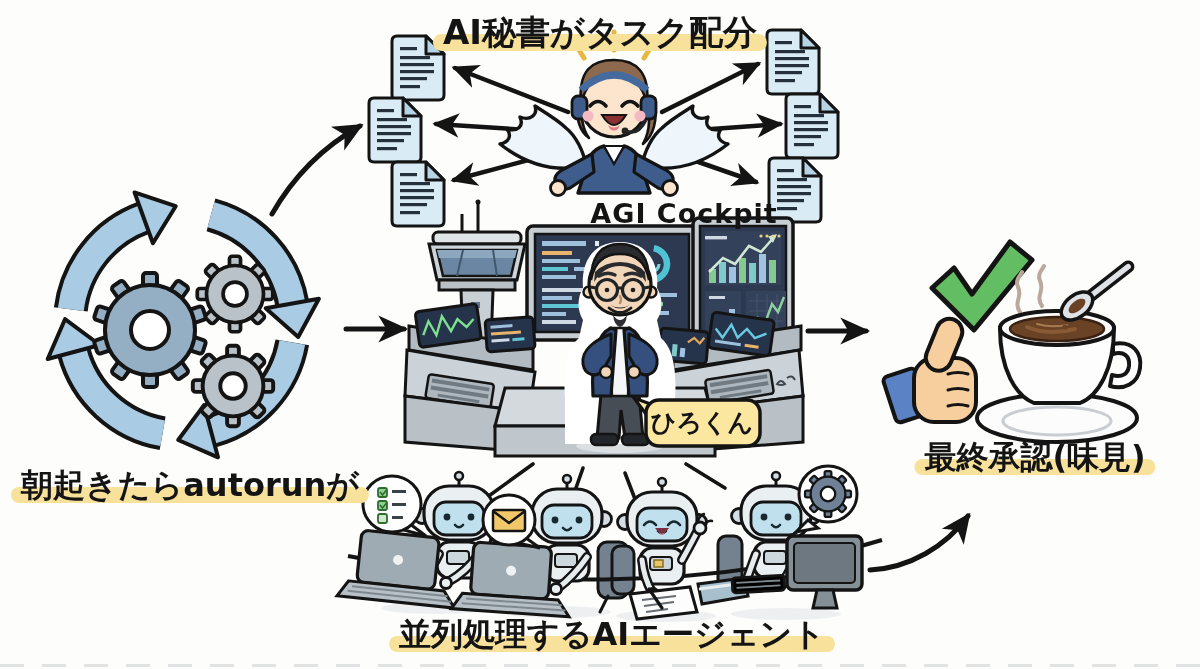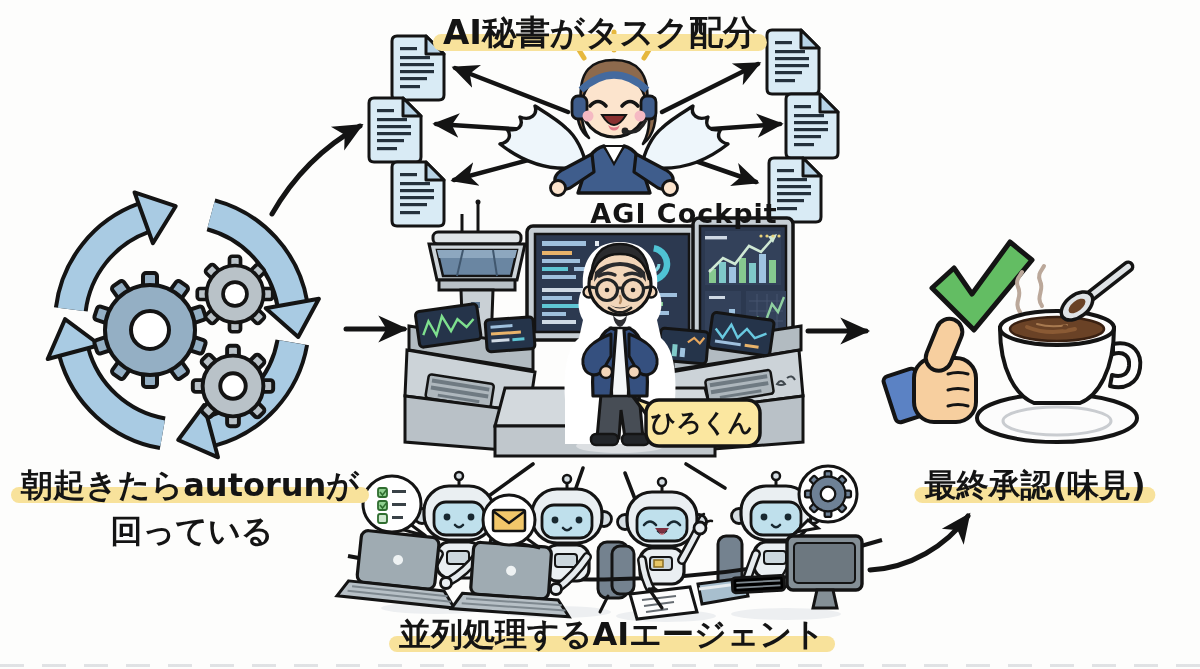--- a/index.html
+++ b/index.html
@@ -534,18 +534,17 @@
 
   <svg class="abs" style="left:630px;top:394px;z-index:7;" width="136" height="58" viewBox="0 0 136 58">
     <polygon points="26,12 4,4 22,28" fill="#fbe7a0" stroke="#141414" stroke-width="3.2"></polygon>
     <rect x="16" y="6" width="114" height="46" rx="13" fill="#fbe7a0" stroke="#141414" stroke-width="3.5"></rect>
   </svg>
   <div class="bubble-text" style="left:646px;top:401px;width:112px;height:57px;">ひろくん</div>
 
   <div class="cap t34 hl" style="left:600px;top:14px;">AI秘書がタスク配分</div>
   <div class="cap t27" style="left:684px;top:199px;">AGI Cockpit</div>
   <div class="cap t32 hl" style="left:190px;top:468px;">朝起きたらautorunが</div>
-  <div class="cap t32" style="left:192px;top:514px;">回っている</div>
-  <div class="cap t32 hl" style="left:1035px;top:468px;">最終承認(味見)</div>
+  <div class="cap t32 hl" style="left:1035px;top:440px;">最終承認(味見)</div>
   <div class="cap t32 hl" style="left:612px;top:617px;">並列処理するAIエージェント</div>
 
   <div class="edge-marks"></div>
 </div>
 
 </body></html>

